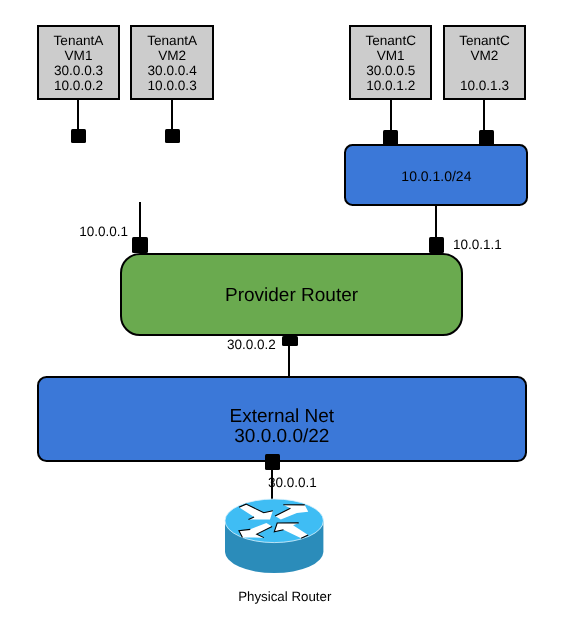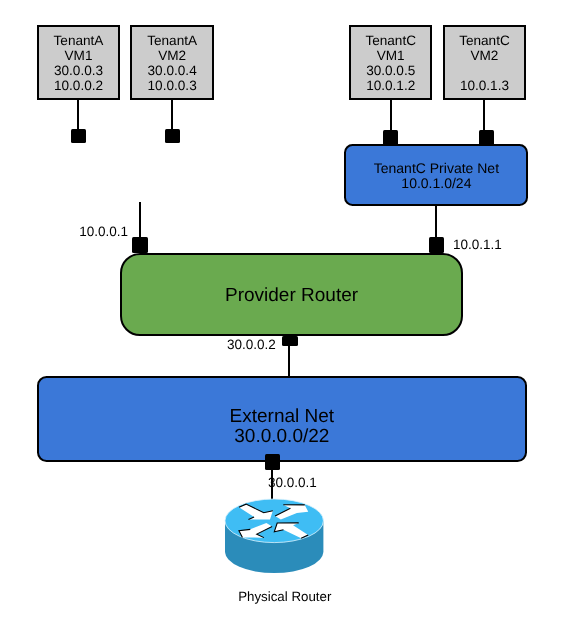--- a/index.html
+++ b/index.html
@@ -52,21 +52,20 @@
   </div>
   <div class="wire" style="left:77.3px;top:99.0px;height:30.8px;"></div>
   <div class="wire" style="left:171.4px;top:99.0px;height:30.8px;"></div>
   <div class="wire" style="left:389.6px;top:99.0px;height:30.8px;"></div>
   <div class="wire" style="left:483.4px;top:99.0px;height:30.8px;"></div>
   <div class="conn" style="left:70.8px;top:128.6px;width:15.2px;height:14.6px;"></div>
   <div class="conn" style="left:164.9px;top:128.6px;width:15.2px;height:14.6px;"></div>
   <div class="conn" style="left:383.2px;top:129.5px;width:15.2px;height:16.0px;"></div>
   <div class="conn" style="left:479.1px;top:129.5px;width:15.2px;height:16.0px;"></div>
   <div class="node net" style="left:344.4px;top:143.7px;width:184.0px;height:62.4px;">
-    <div class="ln">TenantC Private Net</div>
     <div class="ln">10.0.1.0/24</div>
   </div>
   <div class="wire" style="left:138.8px;top:202.0px;height:34.8px;"></div>
   <div class="wire" style="left:435.4px;top:204.8px;height:32px;"></div>
   <div class="conn" style="left:132.4px;top:236.6px;width:15.2px;height:16.8px;"></div>
   <div class="conn" style="left:429.2px;top:236.6px;width:14.8px;height:16.8px;"></div>
   <div class="iplabel" style="left:79.2px;top:225px;">10.0.0.1</div>
   <div class="iplabel" style="left:453px;top:237.6px;">10.0.1.1</div>
   <div class="node rtr" style="left:119.9px;top:252.7px;width:343.3px;height:83.7px;">
     <div class="ln">Provider Router</div>

